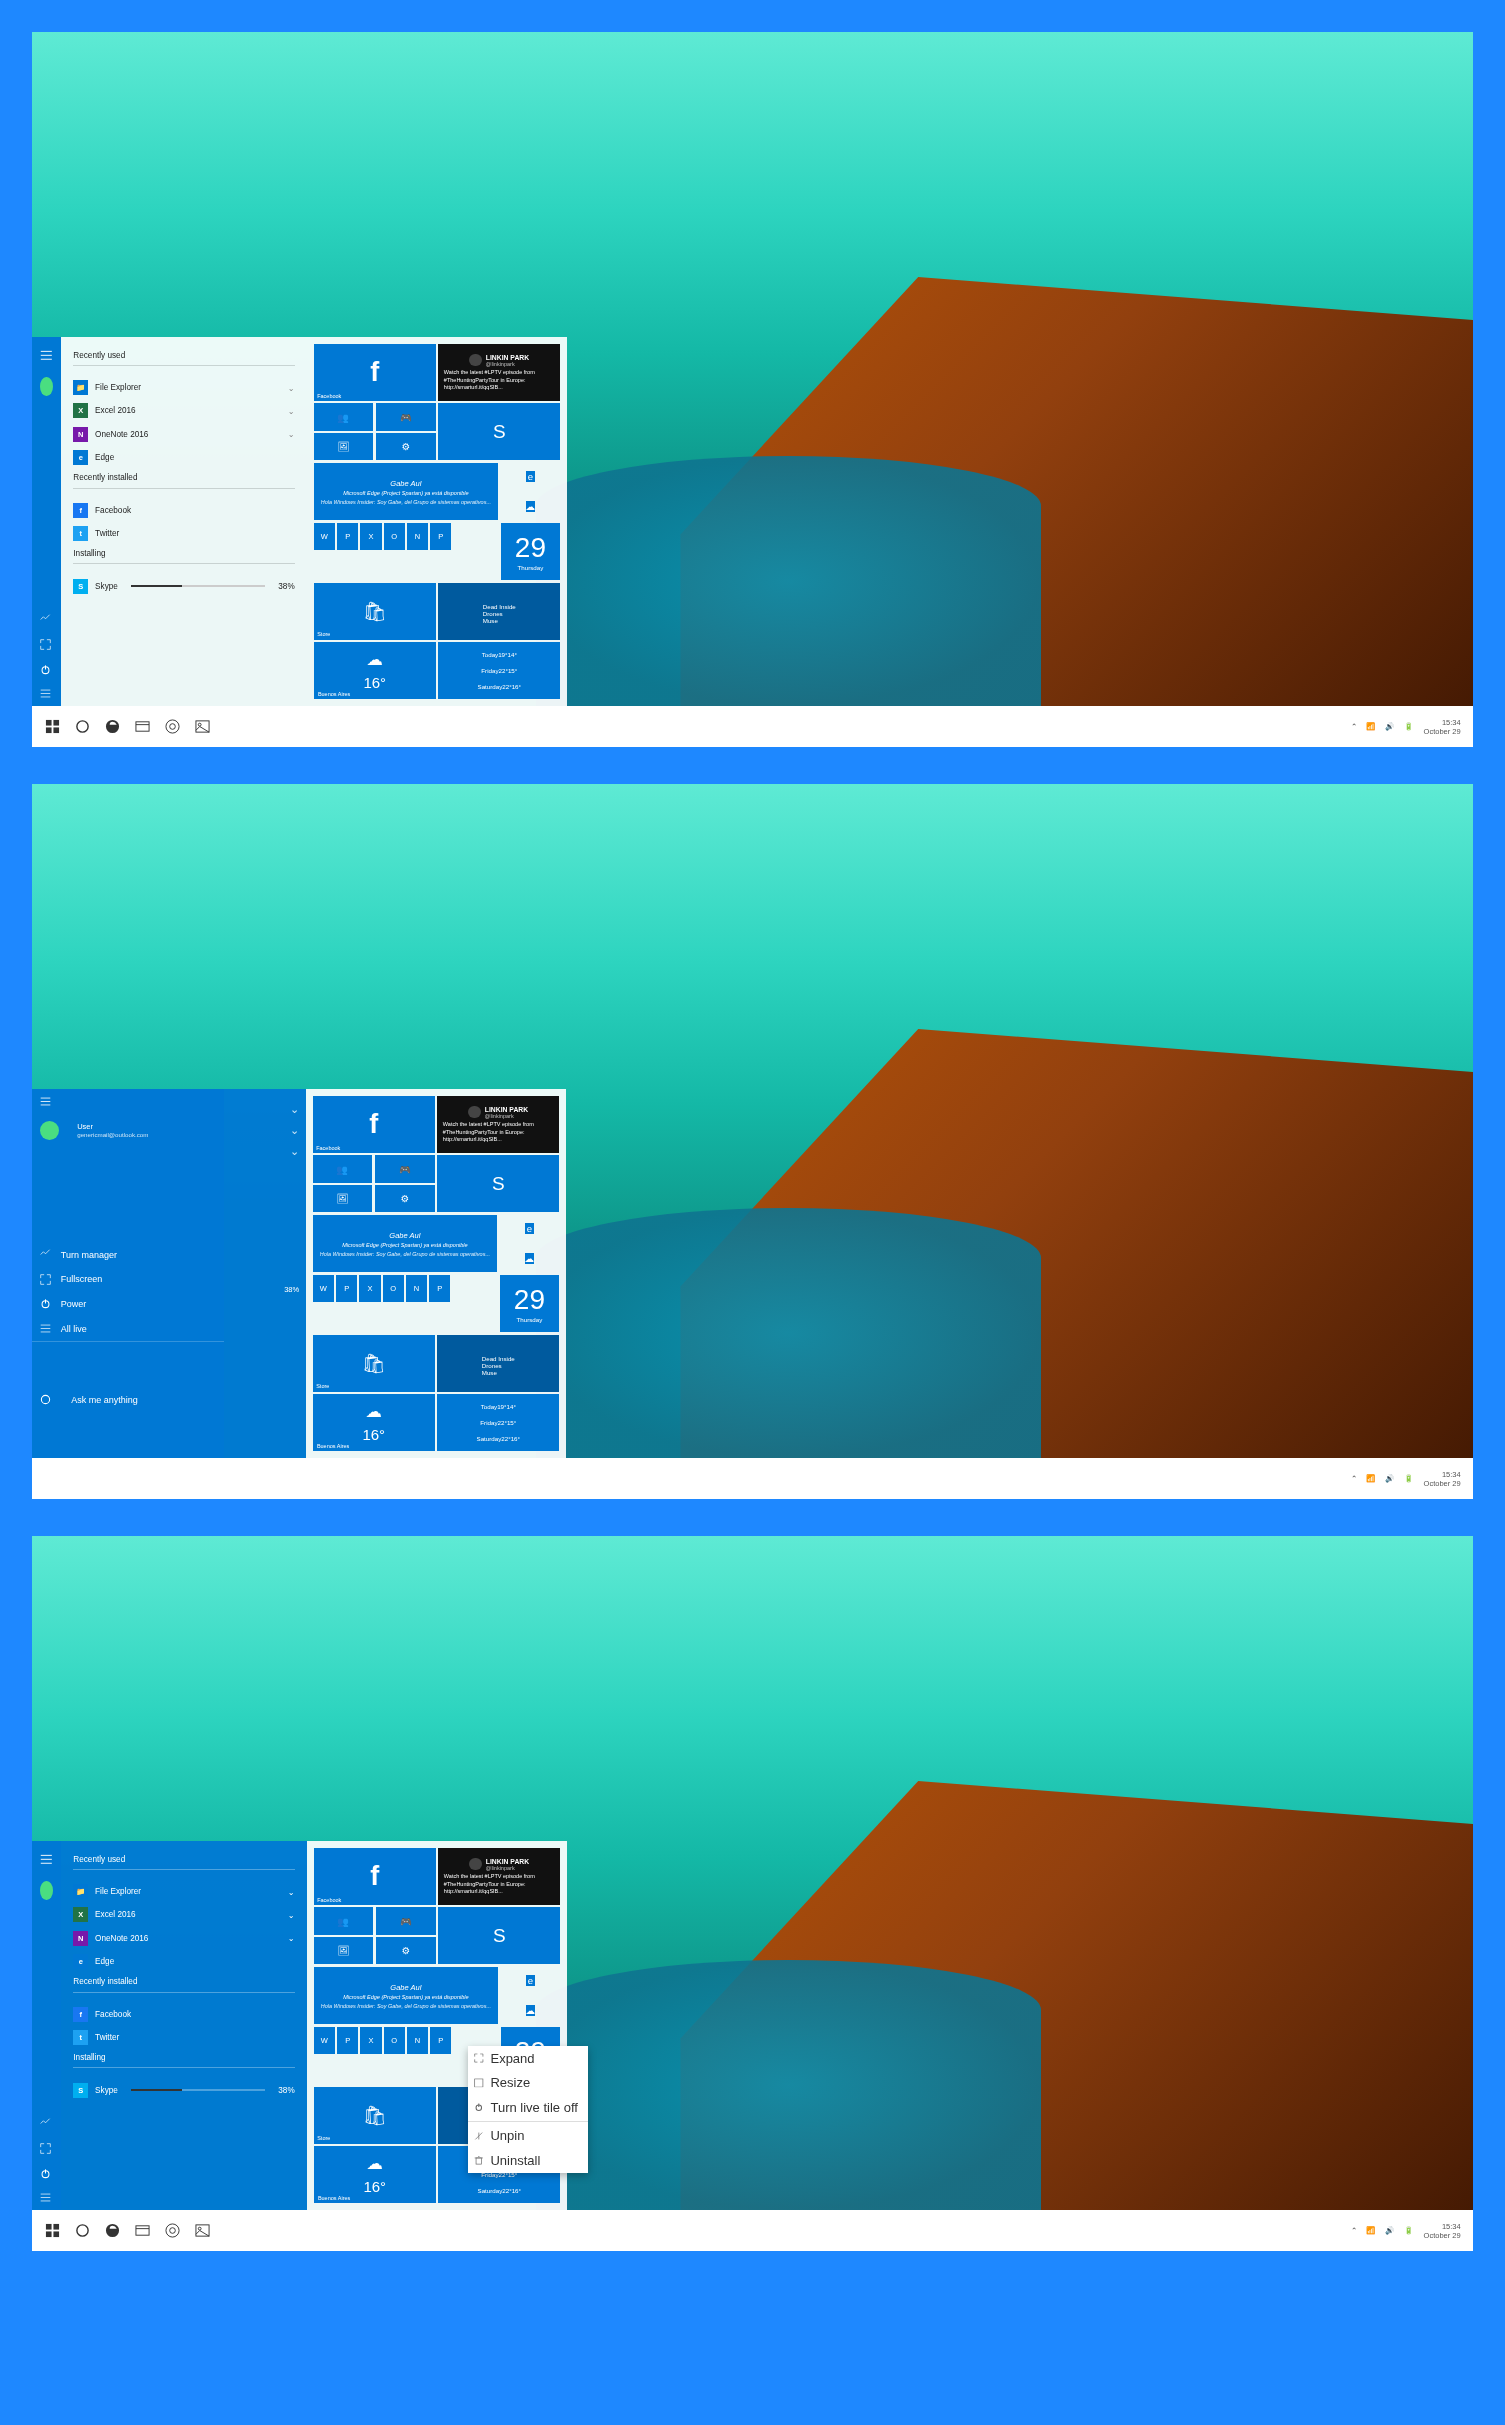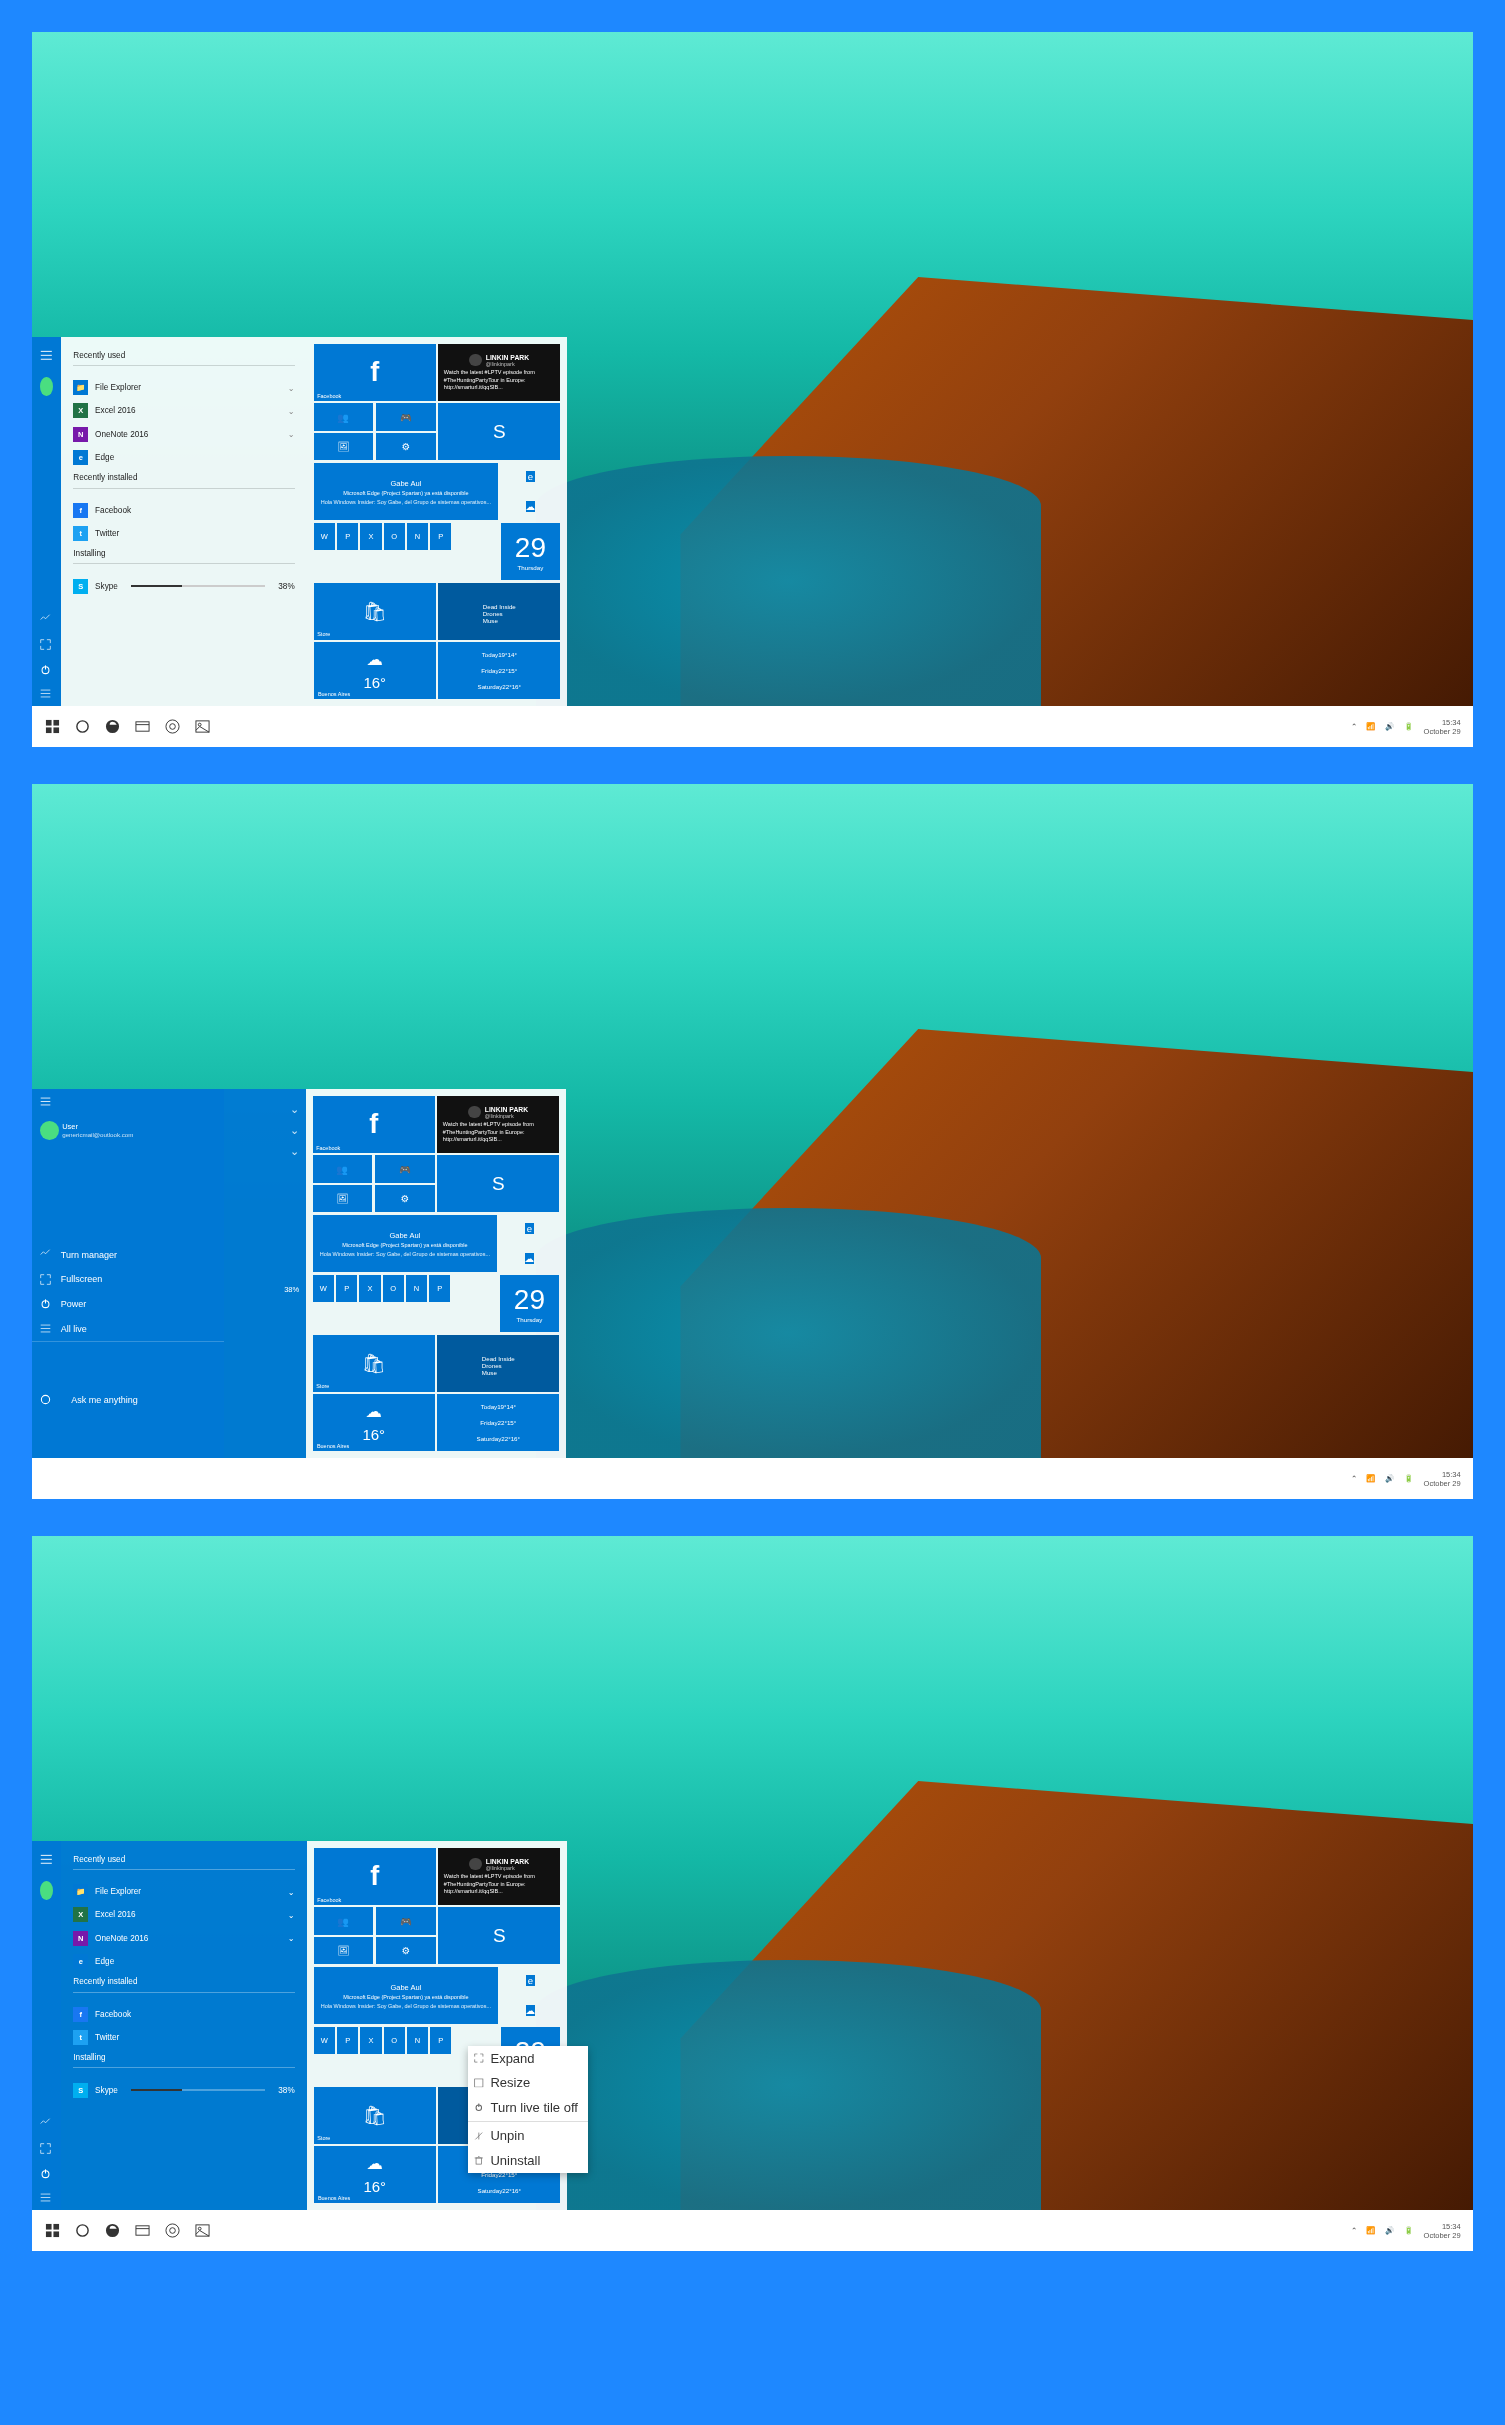--- a/index.html
+++ b/index.html
@@ -26,21 +26,21 @@
 .section-header { font-size: 8.2px; padding: 4.1px 0 5.5px; border-bottom: 0.7px solid rgba(0,0,0,0.15); margin-bottom: 10px; }
 .app-list.dark .section-header { border-color: rgba(255,255,255,0.3); }
 .app-item { display: flex; align-items: center; padding: 4.1px 0; font-size: 8.2px; gap: 6.8px; cursor: pointer; }
 .app-icon { width: 15px; height: 15px; background: #0078d4; display: flex; align-items: center; justify-content: center; color: #fff; font-size: 7.5px; font-weight: bold; }
 .app-icon.fb { background: #1877f2; }
 .app-icon.tw { background: #1da1f2; }
 .app-icon.sk { background: #00aff0; }
 .chevron { margin-left: auto; color: #888; font-size: 8.2px; }
 .progress { flex: 1; height: 1.4px; background: #ccc; margin: 0 6.8px; position: relative; }
 .progress::after { content: ''; position: absolute; left: 0; top: 0; bottom: 0; width: 38%; background: #333; }
-.user-row { display: flex; align-items: center; padding: 5.5px 8.2px; gap: 3px; color: #fff; }
+.user-row { display: flex; align-items: center; padding: 5.5px 8.2px; gap: 18px; color: #fff; }
 .avatar { width: 19px; height: 19px; border-radius: 50%; background: #4ade80; }
 .user-info { font-size: 7.5px; line-height: 1.3; }
 .user-email { font-size: 6.2px; opacity: 0.8; }
 .tiles-panel { width: 260px; background: rgba(255,255,255,0.92); padding: 6.8px; display: grid; grid-template-columns: repeat(4, 1fr); gap: 2.7px; }
 .tile { background: #0078d4; color: #fff; display: flex; flex-direction: column; justify-content: center; align-items: center; font-size: 6.8px; position: relative; overflow: hidden; }
 .tile.s1 { grid-column: span 1; height: 57px; }
 .tile.s2 { grid-column: span 2; height: 57px; }
 .tile-label { position: absolute; bottom: 2.1px; left: 3.4px; font-size: 5.5px; }
 .tile-icon { font-size: 19px; }
 .mini-row { grid-column: span 2; display: grid; grid-template-columns: repeat(2, 1fr); grid-template-rows: repeat(2,1fr); gap: 2.7px; height: 57px; }
@@ -57,21 +57,21 @@
 .date-day { font-size: 6.2px; }
 .music-tile { grid-column: span 2; background: #005a9e; display: flex; padding: 4.1px; gap: 4.1px; height: 57px; }
 .album { width: 41px; background: #888; }
 .track-info { font-size: 6.2px; display: flex; flex-direction: column; justify-content: center; }
 .social-tile { grid-column: span 2; background: #111; padding: 5.5px; font-size: 6.2px; height: 57px; }
 .social-head { display: flex; align-items: center; gap: 4.1px; margin-bottom: 2.7px; }
 .social-avatar { width: 12.3px; height: 12.3px; border-radius: 50%; background: #444; }
 .social-name { font-size: 6.8px; font-weight: bold; }
 .social-handle { font-size: 5.5px; opacity: 0.7; }
 .social-body { font-size: 5.5px; line-height: 1.3; }
-.gabe-tile { grid-column: span 4; background: #0078d4; padding: 4.1px; font-size: 6.2px; }
+.gabe-tile { grid-column: span 4; background: #0078d4; padding: 4.1px; font-size: 6.2px; font-style: italic; }
 .gabe-name { text-align: center; font-size: 7.5px; margin-bottom: 2.1px; }
 .gabe-sub { text-align: center; font-size: 5.5px; margin-bottom: 2.7px; }
 .gabe-body { font-size: 5.5px; opacity: 0.9; }
 .ctx-menu { position: absolute; background: #fff; color: #333; font-size: 13px; box-shadow: 0 2.7px 8.2px rgba(0,0,0,0.3); z-index: 200; min-width: 103px; }
 .ctx-item { padding: 4.8px 9.6px 4.8px 22px; cursor: pointer; position: relative; }
 .ctx-sep { border-top: 0.7px solid #ddd; margin: 1.4px 0; }
 .ctx-icon { position: absolute; left: 5.5px; top: 50%; transform: translateY(-50%); width: 9.6px; height: 9.6px; }
 .search-box { flex: 1; display: flex; align-items: center; padding: 0 8.2px; color: #fff; font-size: 9px; gap: 20px; }
 .hamburger { padding: 6.8px 8.2px; cursor: pointer; }
 </style>

